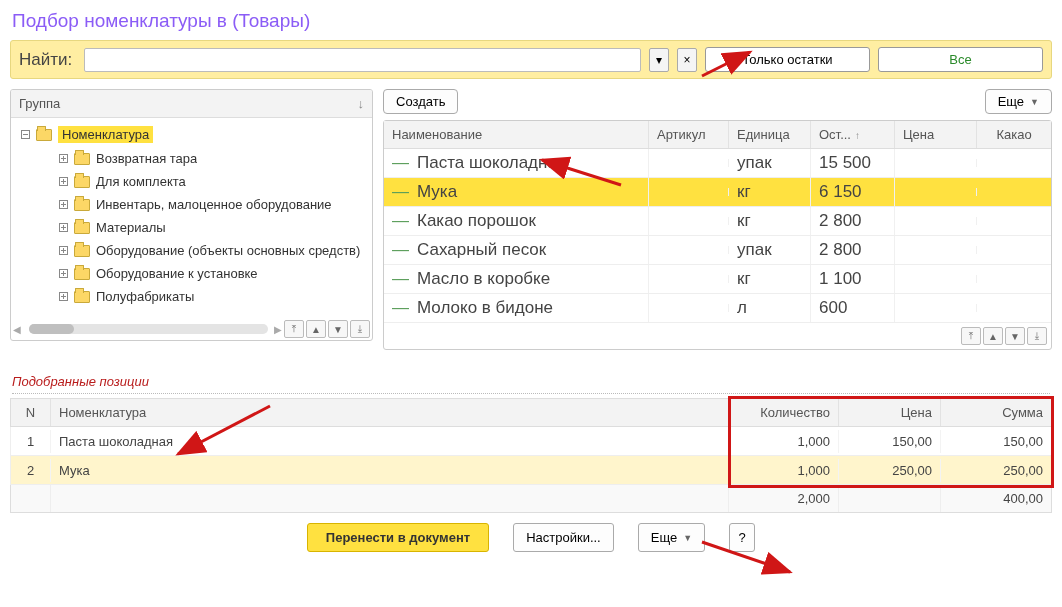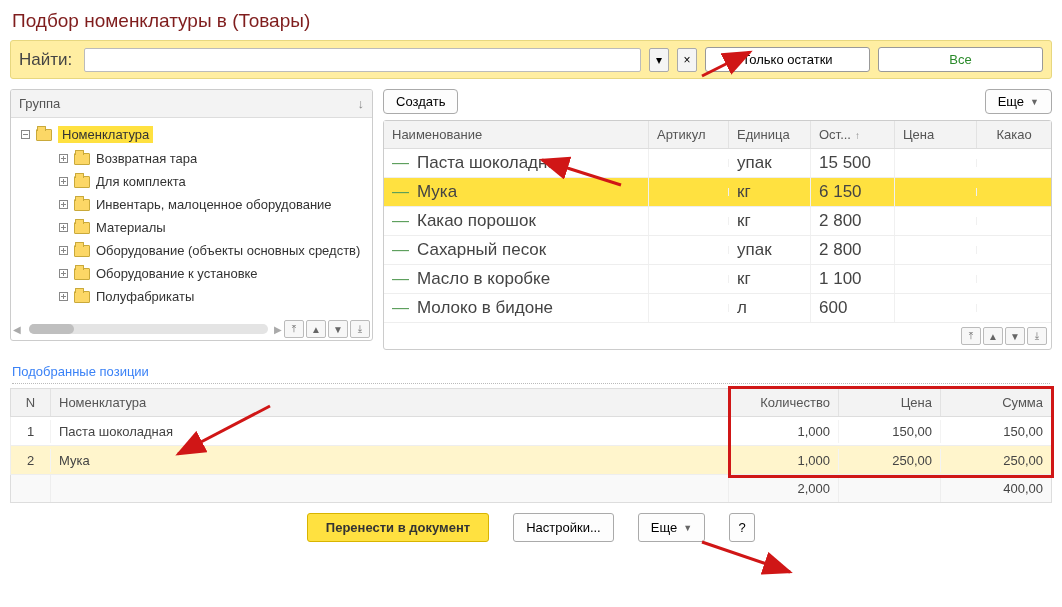--- a/index.html
+++ b/index.html
@@ -8,21 +8,21 @@
     font-size: 13px;
     color: #333;
     background: #fff;
     width: 1062px;
     height: 607px;
     overflow: hidden;
   }
   .title {
     font-size: 19px;
     padding: 10px 12px 8px;
-    color: #7f1d1d;
+    color: #8b5cf6;
   }
   .searchbar {
     background: #ffeea2;
     border: 1px solid #e7d77f;
     display: flex;
     align-items: center;
     padding: 6px 8px;
     margin: 0 10px;
     gap: 8px;
     border-radius: 3px;
@@ -132,21 +132,21 @@
   .col-art{width:80px;}
   .col-unit{width:82px;}
   .col-stock{width:84px;text-align:left;}
   .col-price{width:82px;text-align:right;}
   .col-cur{width:74px;text-align:center;}
   .sort-arrow{font-size:10px;color:#888;margin-left:4px;}
 
   .grid-scroll{display:flex;justify-content:flex-end;gap:2px;padding:4px;}
 
   .section-label{
-    font-size:13px;color:#3b82f6;margin:14px 12px 4px;border-bottom:1px dotted #bbb;padding-bottom:4px;
+    font-size:13px;color:#b91c1c;margin:24px 12px 4px;border-bottom:1px dotted #bbb;padding-bottom:4px;font-style:italic;
   }
 
   .picked{margin:0 10px;}
   .picked-header{display:flex;background:#f3f3f3;border:1px solid #ddd;font-size:13px;color:#555;}
   .picked-header .pcol{padding:6px 8px;border-right:1px solid #e2e2e2;}
   .picked-header .pcol:last-child{border-right:none;}
   .picked-body .prow{display:flex;border:1px solid #eee;border-top:none;height:29px;align-items:center;font-size:13px;color:#444;}
   .picked-body .prow .pcol{padding:4px 8px;border-right:1px solid #f3f3f3;}
   .picked-body .prow .pcol:last-child{border-right:none;}
   .picked-body .prow.alt{background:#fff5cc;}

